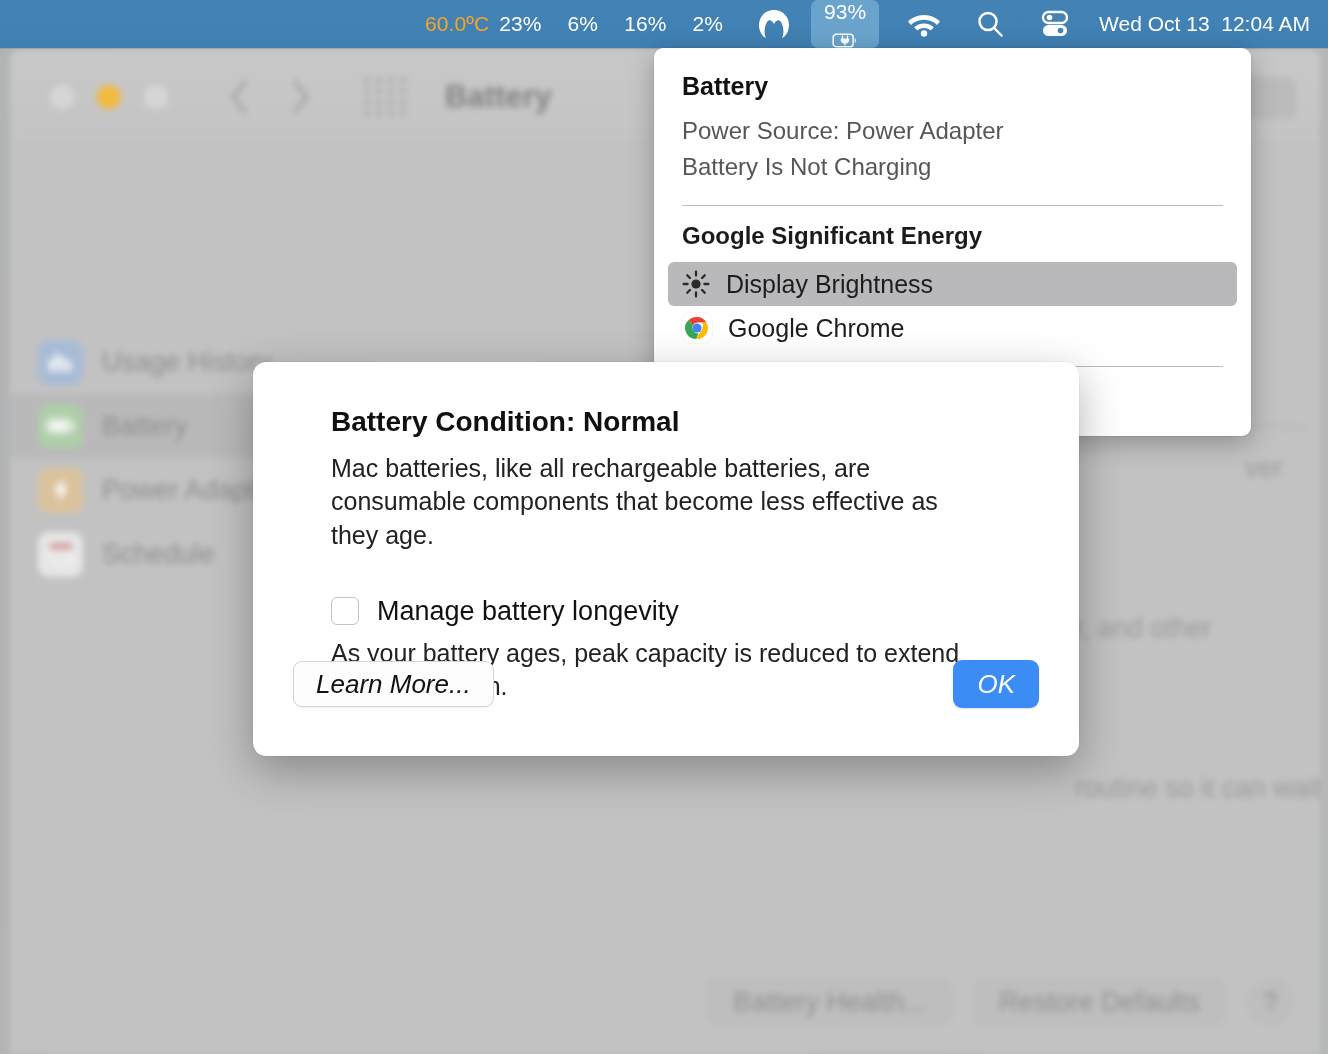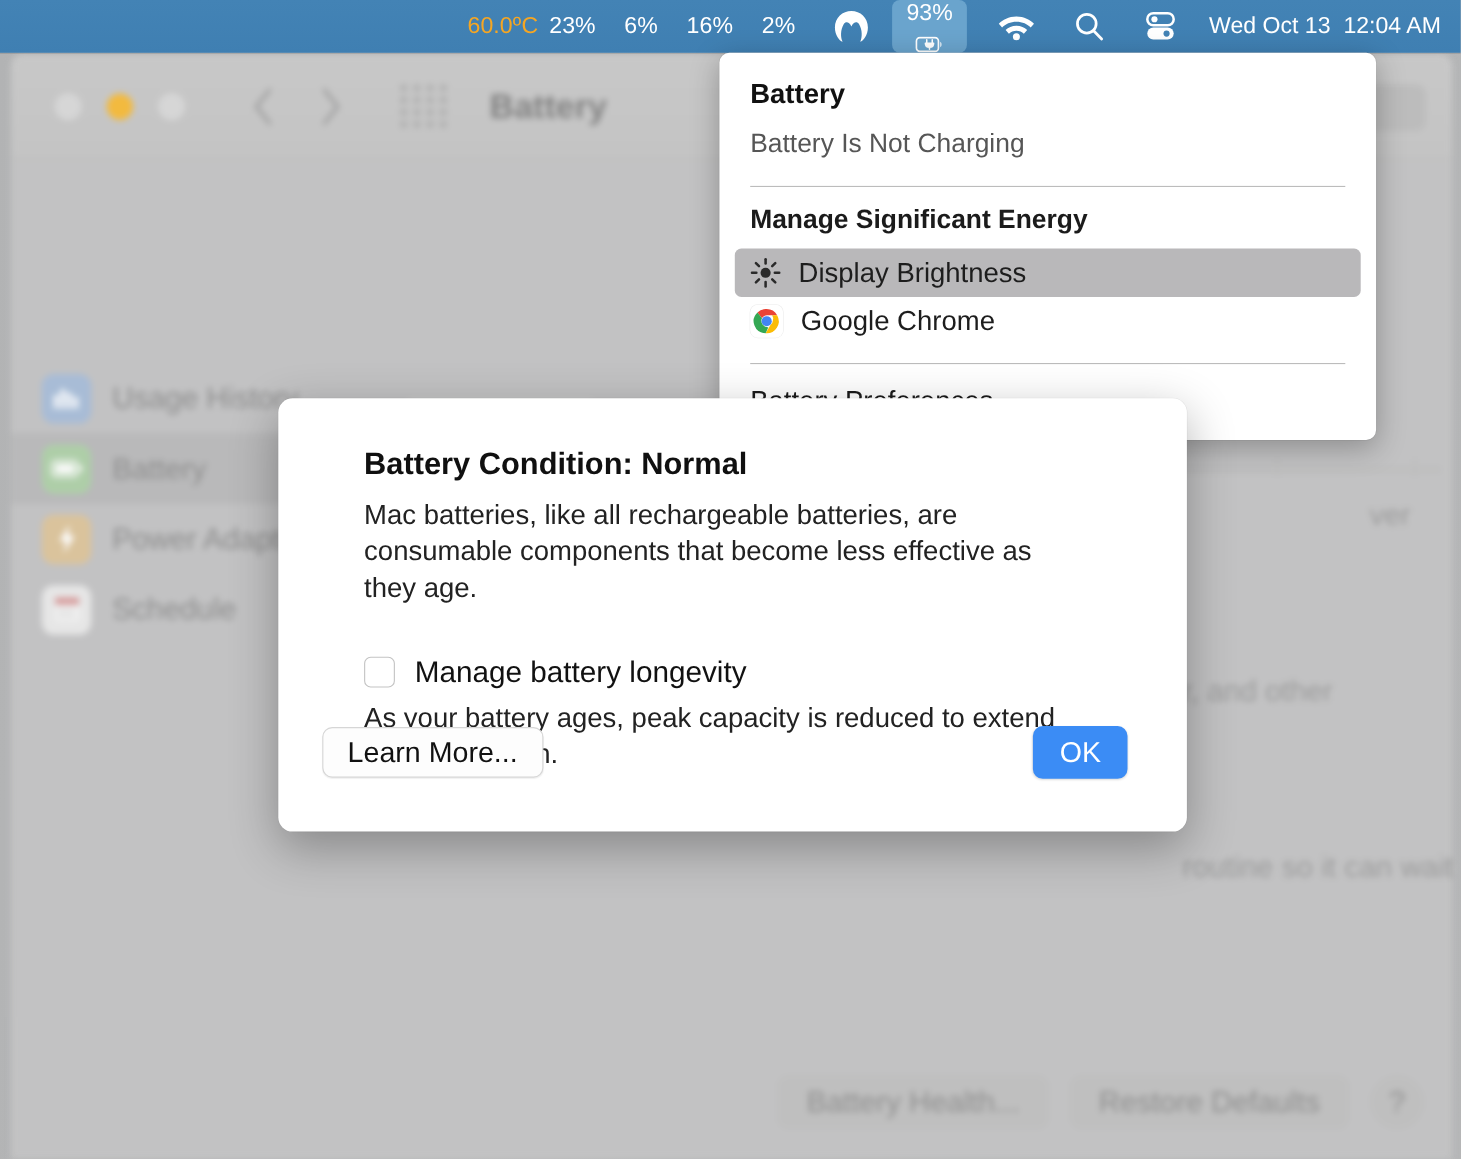--- a/index.html
+++ b/index.html
@@ -144,22 +144,22 @@
     background:#fff; border-radius:13px; z-index:80;
     box-shadow:0 14px 44px rgba(0,0,0,.30), 0 0 0 .5px rgba(0,0,0,.06);
     padding:40px;
   }
   .sheet-title { font-size:28px; font-weight:700; color:#101010; margin:4px 0 14px 38px; }
   .sheet-body { font-size:25px; line-height:1.33; color:#222; margin-left:38px; max-width:660px; }
   .sheet-cb-row { display:flex; align-items:center; gap:18px; margin:44px 0 10px 38px; }
   .sheet-cb { width:28px; height:28px; border:1.4px solid #c3c3c3; border-radius:6px; background:#fff; }
   .sheet-cb-label { font-size:27px; color:#111; }
   .sheet-note { font-size:25px; line-height:1.33; color:#222; margin-left:38px; max-width:640px; }
-  .sheet-actions { position:absolute; left:40px; right:54px; bottom:48px; display:flex;
-                   align-items:center; justify-content:space-between; }
+  .sheet-actions { position:absolute; left:40px; right:40px; bottom:48px; display:flex;
+                   align-items:center; justify-content:space-between;font-style:italic; }
   .btn-learn {
     height:46px; padding:0 22px; border-radius:9px; background:#fdfdfd;
     border:1px solid #d6d6d6; box-shadow:0 1px 1px rgba(0,0,0,.06);
     font-size:26px; color:#111; display:flex; align-items:center;
   }
   .btn-ok {
     height:48px; min-width:80px; padding:0 24px; border-radius:9px;
     background:#3b8cf5; color:#fff; font-size:26px; font-weight:500;
     display:flex; align-items:center; justify-content:center;
     box-shadow:0 1px 2px rgba(0,0,0,.14);
@@ -354,23 +354,24 @@
         <circle cx="21.5" cy="21.5" r="2.8" fill="#4383b5"></circle>
       </svg>
     </div>
     <div class="mb-gap-m"></div>
 
     <div class="mb-clock">Wed Oct 13  12:04 AM</div>
   </div>
 
   <div class="battmenu">
     <div class="bm-title">Battery</div>
+    <div class="bm-line">Power Source: Power Adapter</div>
     <div class="bm-line">Battery Is Not Charging</div>
     <div class="bm-sep"></div>
-    <div class="bm-section">Manage Significant Energy</div>
+    <div class="bm-section">Google Significant Energy</div>
 
     <div class="bm-row hl">
       <svg class="sun-ico" viewBox="0 0 28 28">
         <circle cx="14" cy="14" r="4.6" fill="#2a2a2a"></circle>
         <g stroke="#2a2a2a" stroke-width="2.3" stroke-linecap="round">
           <line x1="14" y1="1.6" x2="14" y2="5.6"></line>
             <line x1="14" y1="22.4" x2="14" y2="26.4"></line>
           <line x1="1.6" y1="14" x2="5.6" y2="14"></line>
             <line x1="22.4" y1="14" x2="26.4" y2="14"></line>
           <line x1="5.2" y1="5.2" x2="8" y2="8"></line>

